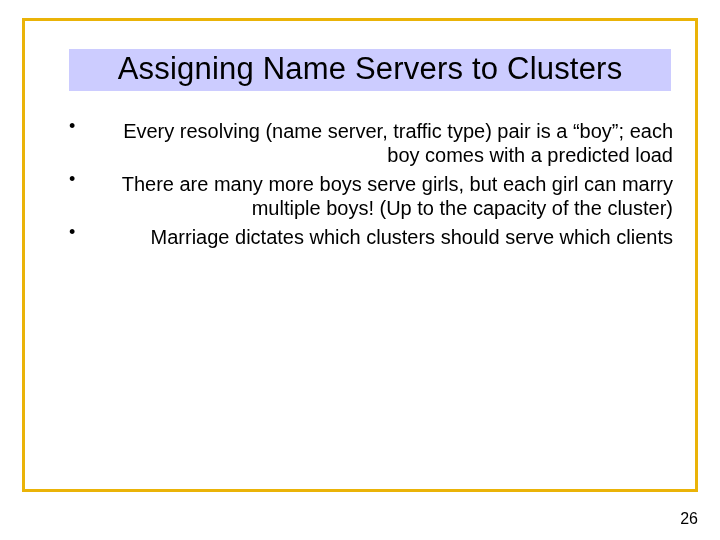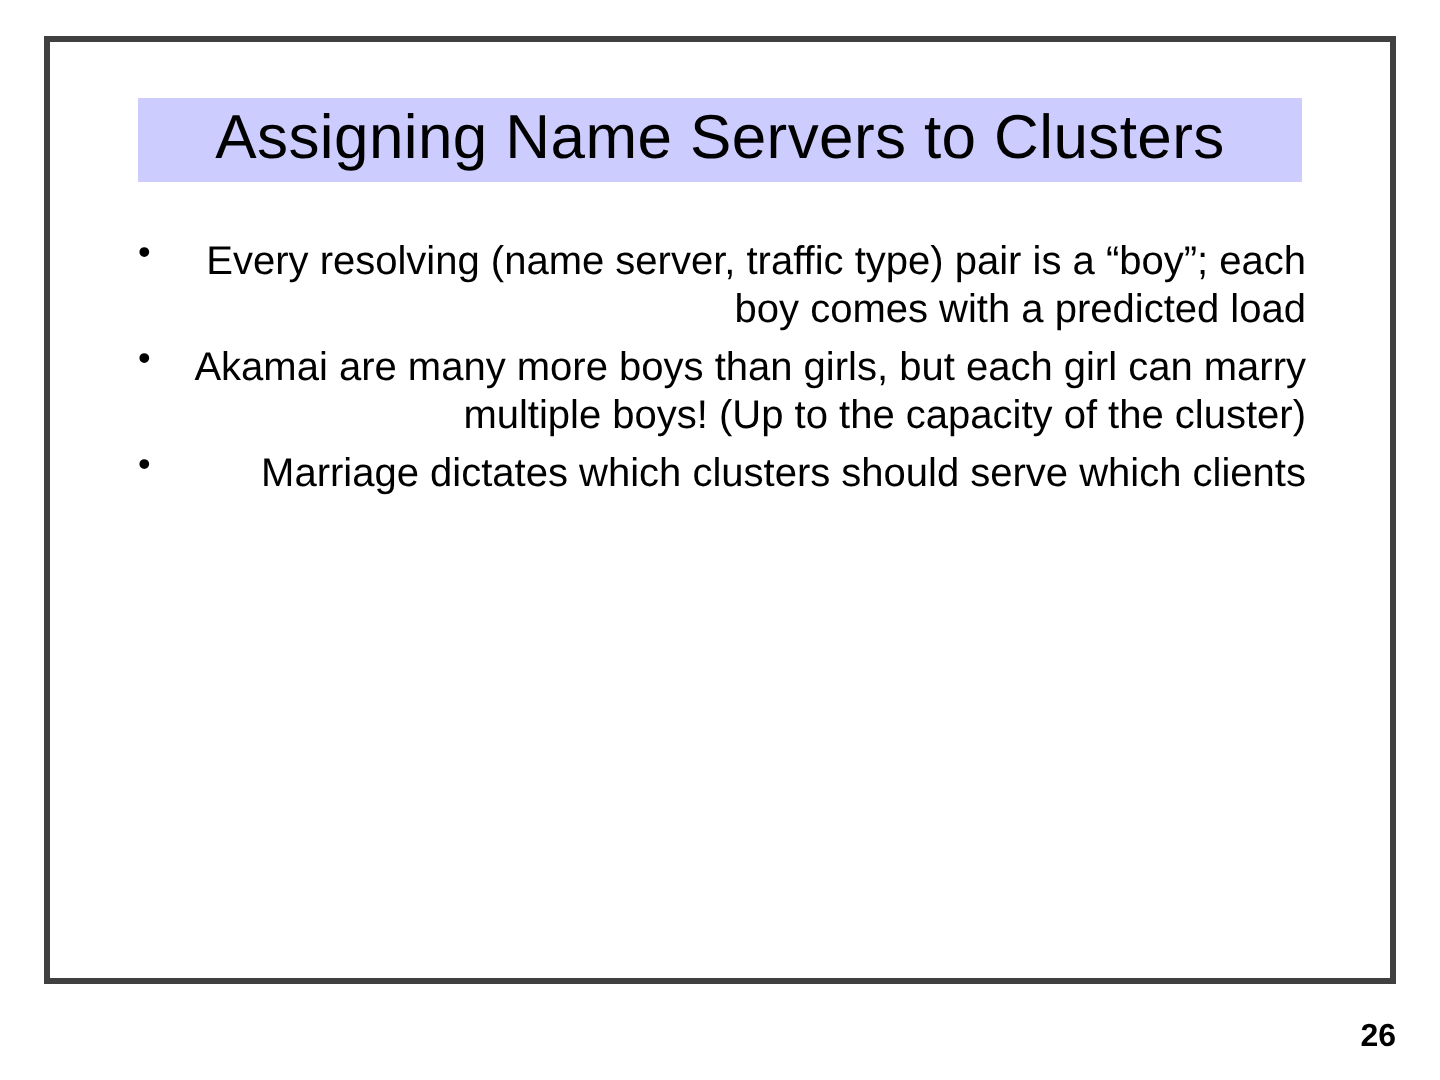--- a/index.html
+++ b/index.html
@@ -15,22 +15,22 @@
     position: relative;
     box-sizing: border-box;
     width: 720px;
     height: 540px;
     padding: 18px 22px 18px 22px;
   }
   .frame {
     box-sizing: border-box;
     width: 100%;
     height: 474px;
-    border: 3px solid #404040;
-    padding: 28px 36px 20px 36px;
+    border: 3px solid #eab308;
+    padding: 28px 16px 20px 36px;
   }
   .title-wrap {
     background: #ccccff;
     padding: 2px 10px 4px 10px;
     margin: 0 8px 28px 8px;
   }
   .title {
     font-size: 31px;
     font-weight: normal;
     text-align: center;
@@ -54,31 +54,30 @@
     position: absolute;
     left: 6px;
     top: -3px;
     font-size: 18px;
   }
   .pagenum {
     position: absolute;
     right: 22px;
     bottom: 12px;
     font-size: 16px;
-    font-weight: bold;
   }
 </style>
 </head>
 <body>
 
 <div class="slide">
   <div class="frame">
     <div class="title-wrap">
       <div class="title">Assigning Name Servers to Clusters</div>
     </div>
     <ul class="bullets">
       <li>Every resolving (name server, traffic type) pair is a “boy”; each boy comes with a predicted load</li>
-      <li>Akamai are many more boys than girls, but each girl can marry multiple boys!  (Up to the capacity of the cluster)</li>
+      <li>There are many more boys serve girls, but each girl can marry multiple boys!  (Up to the capacity of the cluster)</li>
       <li>Marriage dictates which clusters should serve which clients</li>
     </ul>
   </div>
   <div class="pagenum">26</div>
 </div>
 
 </body></html>

